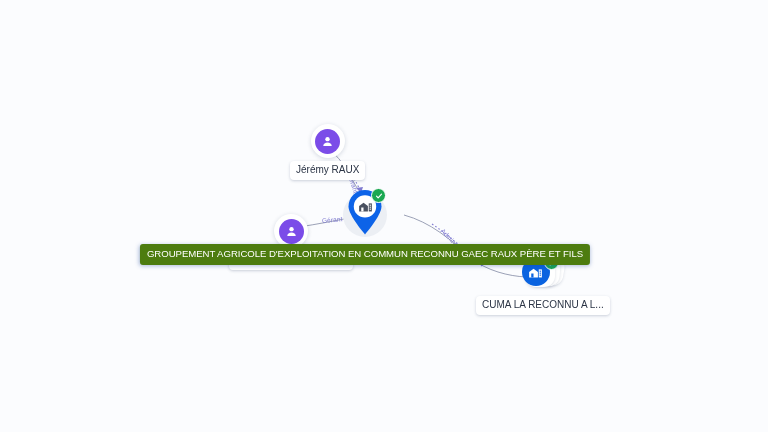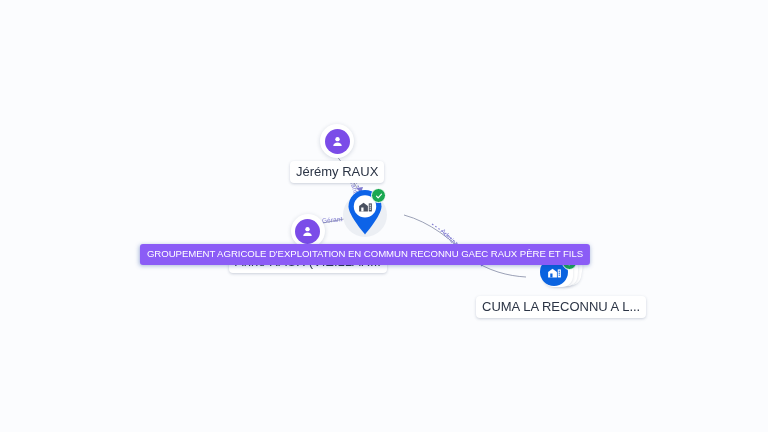--- a/index.html
+++ b/index.html
@@ -132,28 +132,28 @@
     z-index: 5;
   }
 
   
   .node-label {
     margin-top: 3px;
     background: #ffffff;
     border-radius: 4px;
     box-shadow: 0 1px 3px rgba(30,50,90,.22);
     color: #2b3445;
-    font-size: 13px;
+    font-size: 10px;
     line-height: 1;
     padding: 4px 6px 5px 6px;
     white-space: nowrap;
   }
 
   .node-label.selected {
-    background: #8b5cf6;
+    background: #4d7c0f;
     color: #ffffff;
     font-size: 9.6px;
     letter-spacing: -0.05px;
     padding: 5px 7px 6px 7px;
     border-radius: 3px;
     box-shadow: 0 1px 4px rgba(20,60,150,.35);
   }
 
   
   #node-jeremy-raux   { left: 290px; top: 124px; z-index: 6; }

